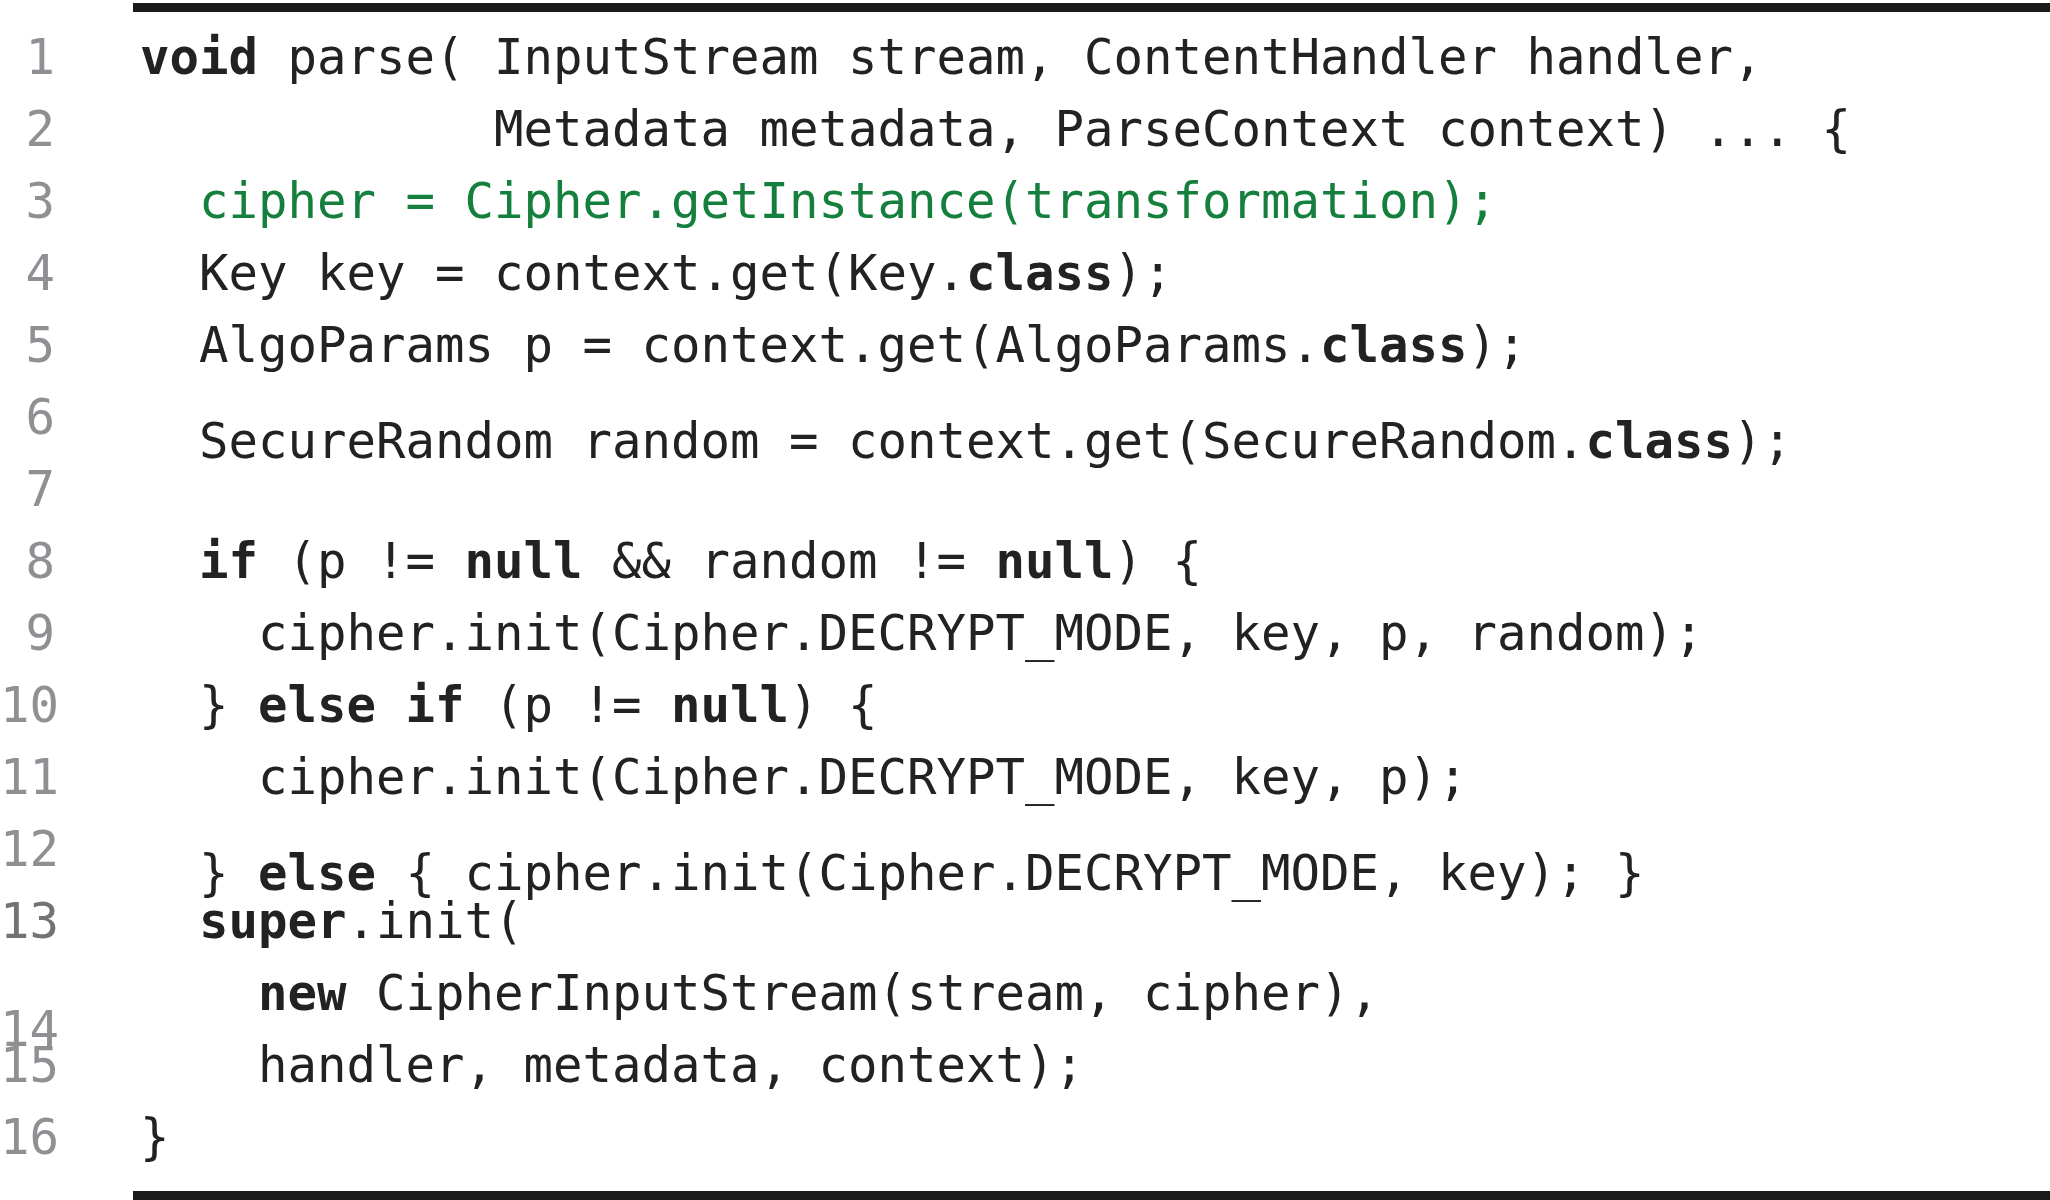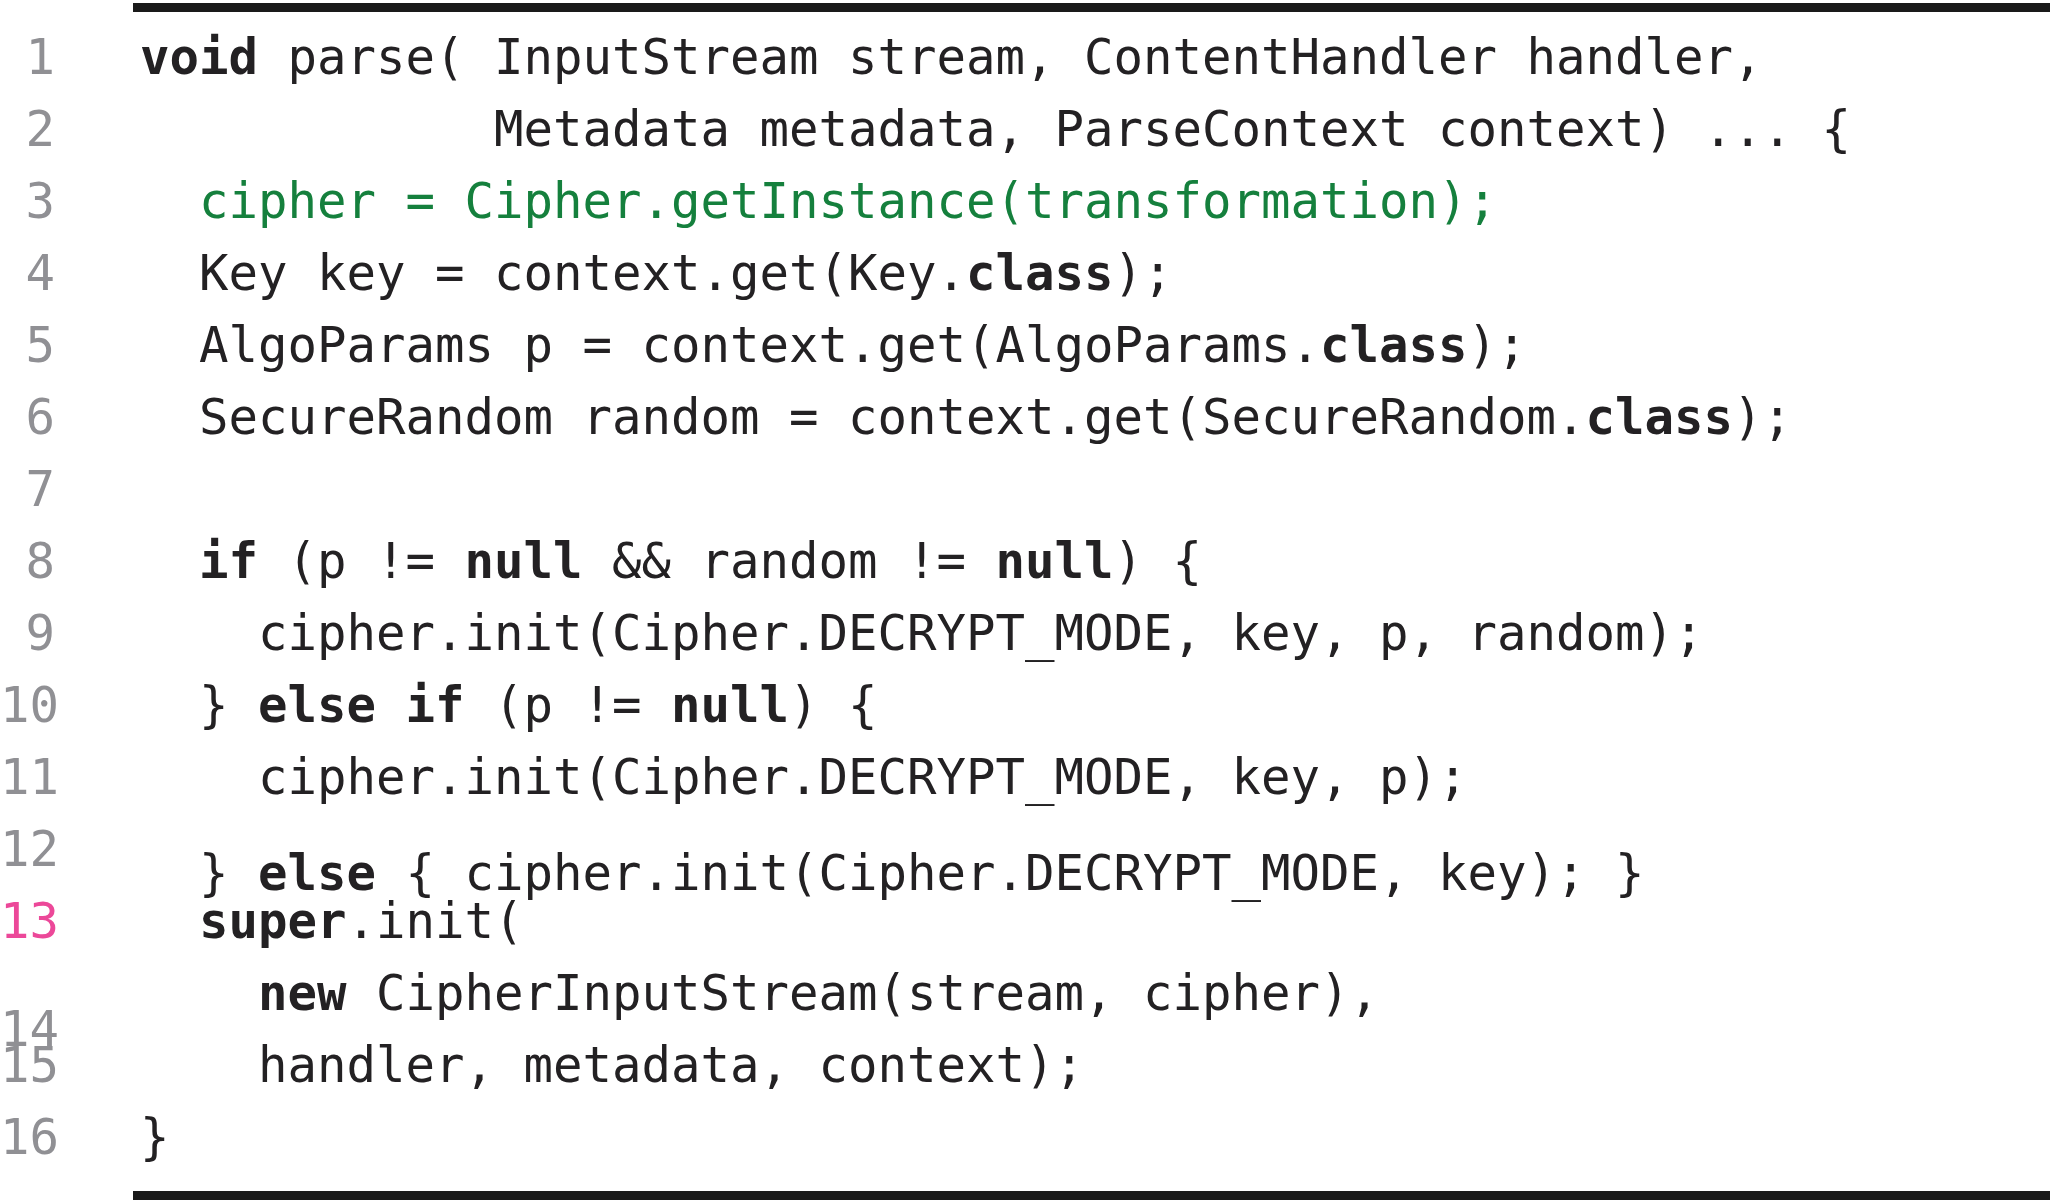--- a/index.html
+++ b/index.html
@@ -70,21 +70,21 @@
       <div class="code-row">
         <span class="line-number" style="color: rgb(144, 144, 148);">4</span>
         <span class="code-text" style="color: rgb(35, 33, 35);"><span>  Key key = context.get(Key.</span><span class="kw">class</span><span>);</span></span>
       </div>
       <div class="code-row">
         <span class="line-number" style="color: rgb(144, 144, 148);">5</span>
         <span class="code-text" style="color: rgb(35, 33, 35);"><span>  AlgoParams p = context.get(AlgoParams.</span><span class="kw">class</span><span>);</span></span>
       </div>
       <div class="code-row">
         <span class="line-number" style="color: rgb(144, 144, 148);">6</span>
-        <span class="code-text" style="color: rgb(35, 33, 35);"><span>  SecureRandom random = context.get(SecureRandom.</span><span class="kw">class</span><span>);</span></span>
+        <span class="code-text" style="color: rgb(35, 33, 35); margin-top: 24px;"><span>  SecureRandom random = context.get(SecureRandom.</span><span class="kw">class</span><span>);</span></span>
       </div>
       <div class="code-row">
         <span class="line-number" style="color: rgb(144, 144, 148);">7</span>
         <span class="code-text" style="color: rgb(35, 33, 35);"></span>
       </div>
       <div class="code-row">
         <span class="line-number" style="color: rgb(144, 144, 148);">8</span>
         <span class="code-text" style="color: rgb(35, 33, 35);"><span>  </span><span class="kw">if</span><span> (p != </span><span class="kw">null</span><span> &amp;&amp; random != </span><span class="kw">null</span><span>) {</span></span>
       </div>
       <div class="code-row">
@@ -97,21 +97,21 @@
       </div>
       <div class="code-row">
         <span class="line-number" style="color: rgb(144, 144, 148);">11</span>
         <span class="code-text" style="color: rgb(35, 33, 35);"><span>    cipher.init(Cipher.DECRYPT_MODE, key, p);</span></span>
       </div>
       <div class="code-row">
         <span class="line-number" style="color: rgb(144, 144, 148);">12</span>
         <span class="code-text" style="color: rgb(35, 33, 35); margin-top: 24px;"><span>  } </span><span class="kw">else</span><span> { cipher.init(Cipher.DECRYPT_MODE, key); }</span></span>
       </div>
       <div class="code-row">
-        <span class="line-number" style="color: #ec4899; text-align: center;">13</span>
+        <span class="line-number" style="color: #737373; text-align: center;">13</span>
         <span class="code-text" style="color: rgb(35, 33, 35);"><span>  </span><span class="kw">super</span><span>.init(</span></span>
       </div>
       <div class="code-row">
         <span class="line-number" style="color: rgb(144, 144, 148); margin-top: 36px;">14</span>
         <span class="code-text" style="color: rgb(35, 33, 35);"><span>    </span><span class="kw">new</span><span> CipherInputStream(stream, cipher),</span></span>
       </div>
       <div class="code-row">
         <span class="line-number" style="color: rgb(144, 144, 148);">15</span>
         <span class="code-text" style="color: rgb(35, 33, 35);"><span>    handler, metadata, context);</span></span>
       </div>

